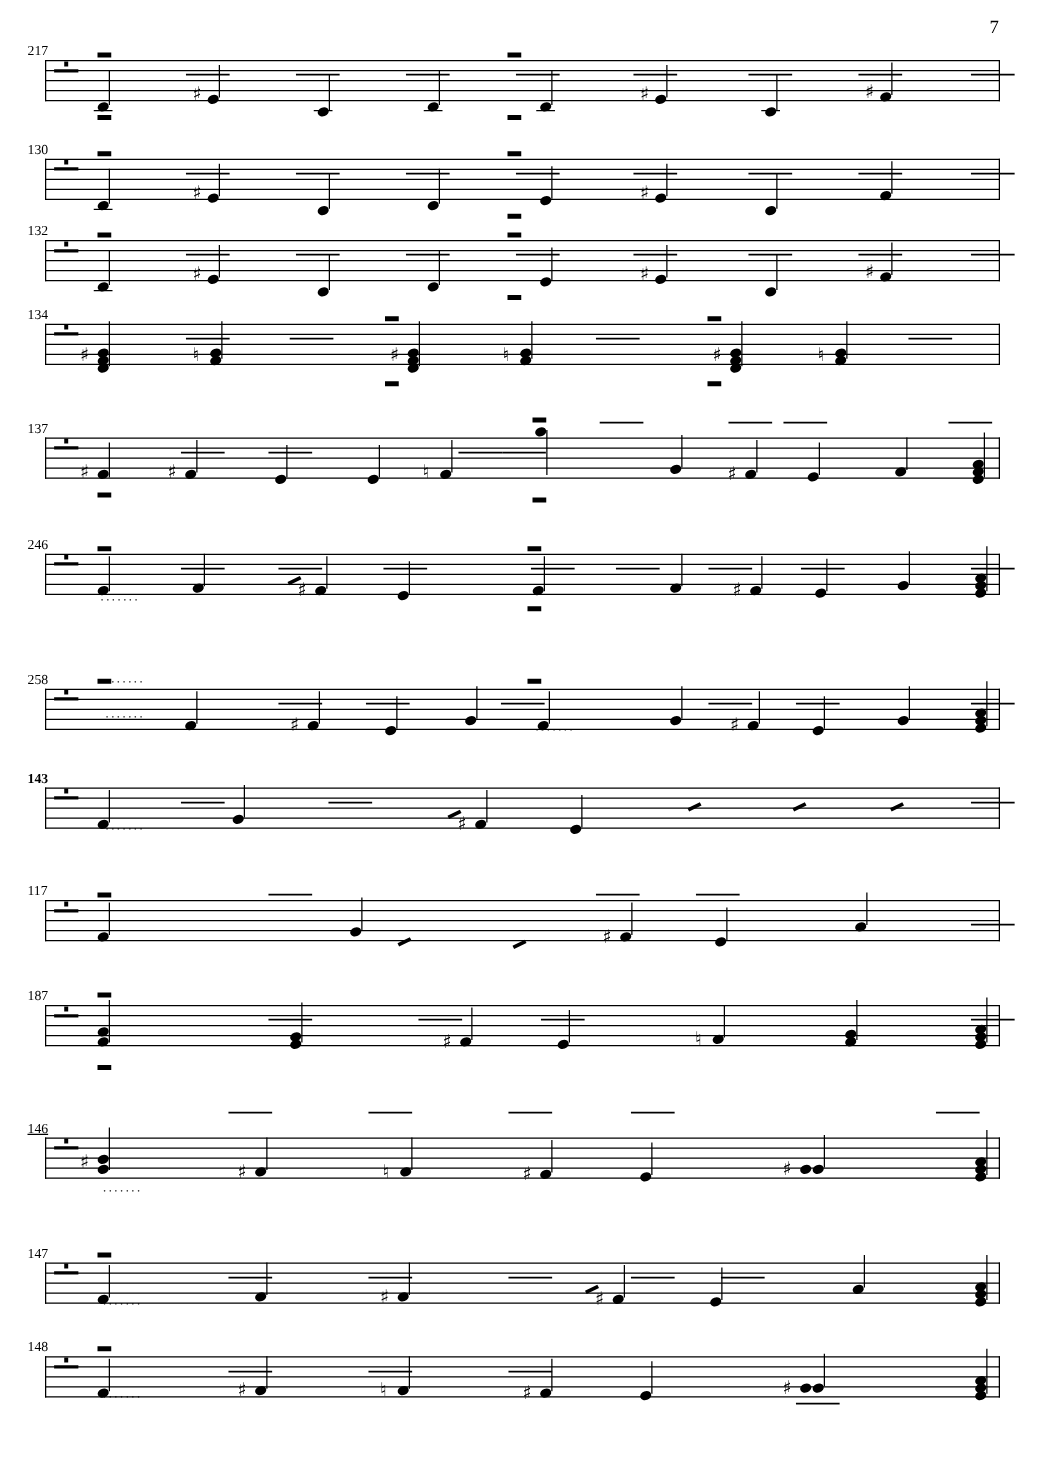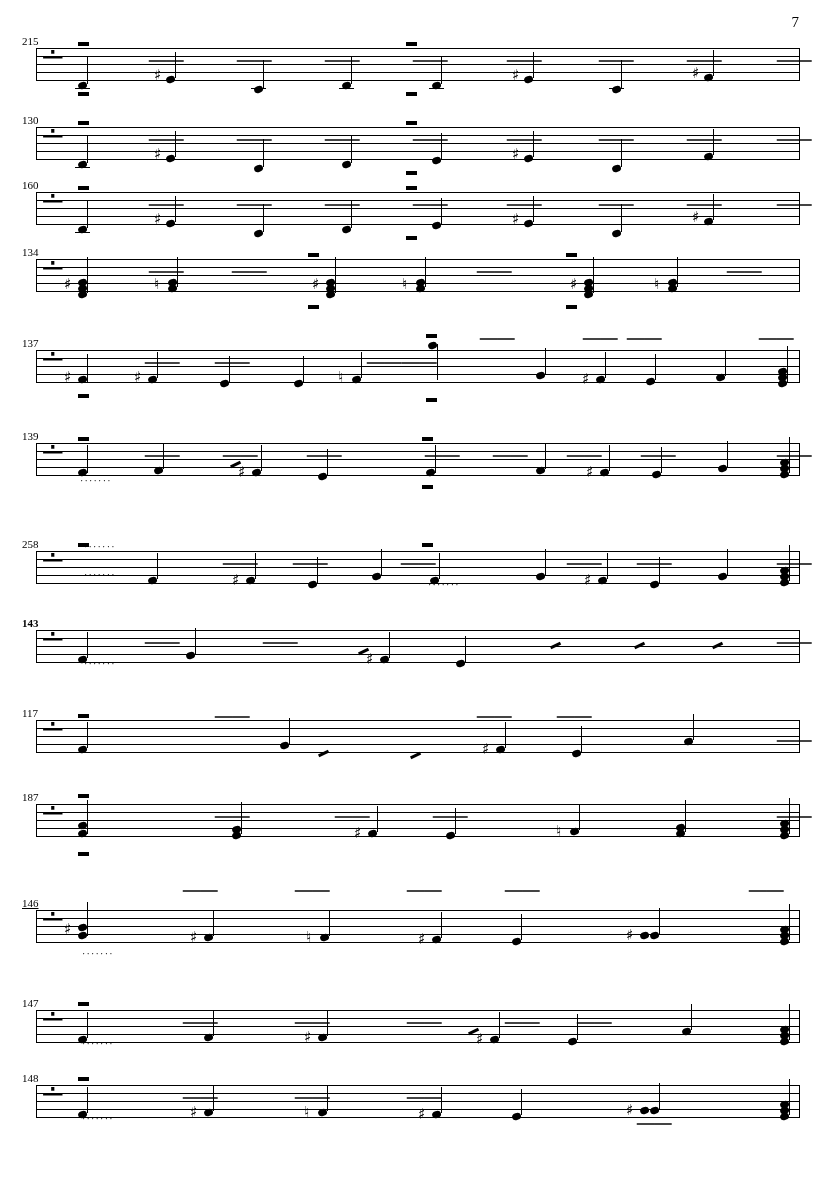--- a/index.html
+++ b/index.html
@@ -131,21 +131,21 @@
   }
 </style>
 </head>
 <body>
 
 <div id="page">
 
   <div class="page-number">7</div>
 
   <div class="system" style="top:48px;">
-    <div class="measure-number" style="left:22px; top:-13px;">215</div>
+    <div class="measure-number" style="left:22px; top:-13px;">217</div>
     <div class="staff">
       <div class="line l0"></div>
       <div class="line l1"></div>
       <div class="line l2"></div>
       <div class="line l3"></div>
       <div class="line l4"></div>
       <div class="barline start"></div>
       <div class="barline end"></div>
       <div class="clef">∸</div>
 
@@ -245,21 +245,21 @@
 
       <div class="notehead" style="left:576px; top:38px;"></div>
       <div class="stem" style="left:585px; top:12px; height:28px;"></div>
 
       <div class="notehead" style="left:668px; top:26px;"></div>
       <div class="stem" style="left:677px; top:2px; height:26px;"></div>
     </div>
   </div>
 
   <div class="system" style="top:192px;">
-    <div class="measure-number" style="left:22px; top:-13px;">160</div>
+    <div class="measure-number" style="left:22px; top:-13px;">132</div>
     <div class="staff">
       <div class="line l0"></div>
       <div class="line l1"></div>
       <div class="line l2"></div>
       <div class="line l3"></div>
       <div class="line l4"></div>
       <div class="barline start"></div>
       <div class="barline end"></div>
       <div class="clef">∸</div>
 
@@ -423,21 +423,21 @@
       <div class="stem" style="left:689px; top:0px; height:26px;"></div>
 
       <div class="notehead" style="left:742px; top:18px;"></div>
       <div class="notehead" style="left:742px; top:24px;"></div>
       <div class="notehead" style="left:742px; top:30px;"></div>
       <div class="stem" style="left:751px; top:-4px; height:36px;"></div>
     </div>
   </div>
 
   <div class="system" style="top:443px;">
-    <div class="measure-number" style="left:22px; top:-13px;">139</div>
+    <div class="measure-number" style="left:22px; top:-13px;">246</div>
     <div class="staff">
       <div class="line l0"></div>
       <div class="line l1"></div>
       <div class="line l2"></div>
       <div class="line l3"></div>
       <div class="line l4"></div>
       <div class="barline start"></div>
       <div class="barline end"></div>
       <div class="clef">∸</div>
 

